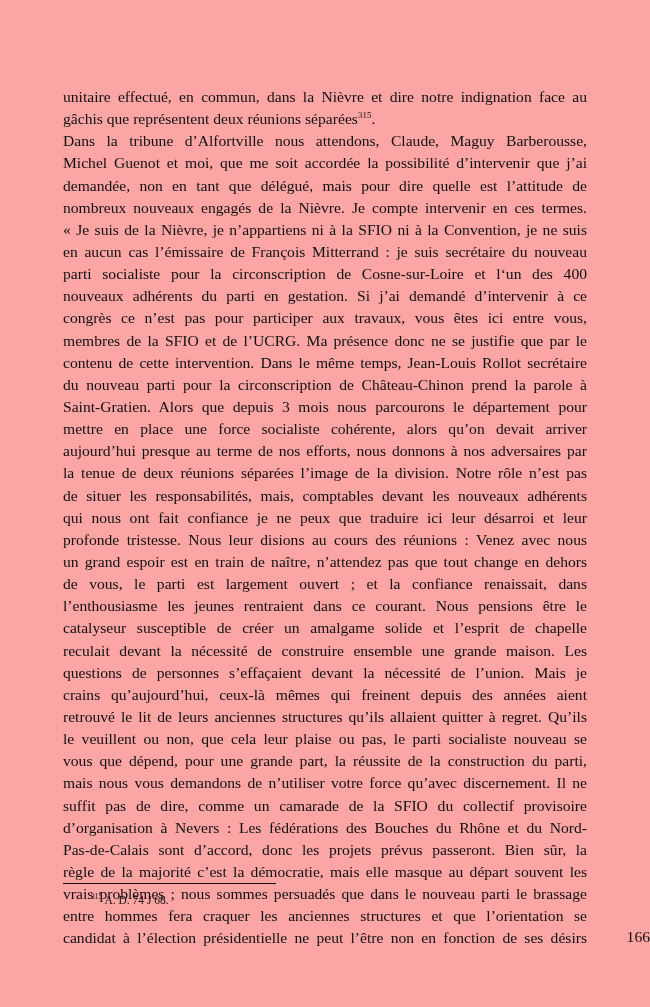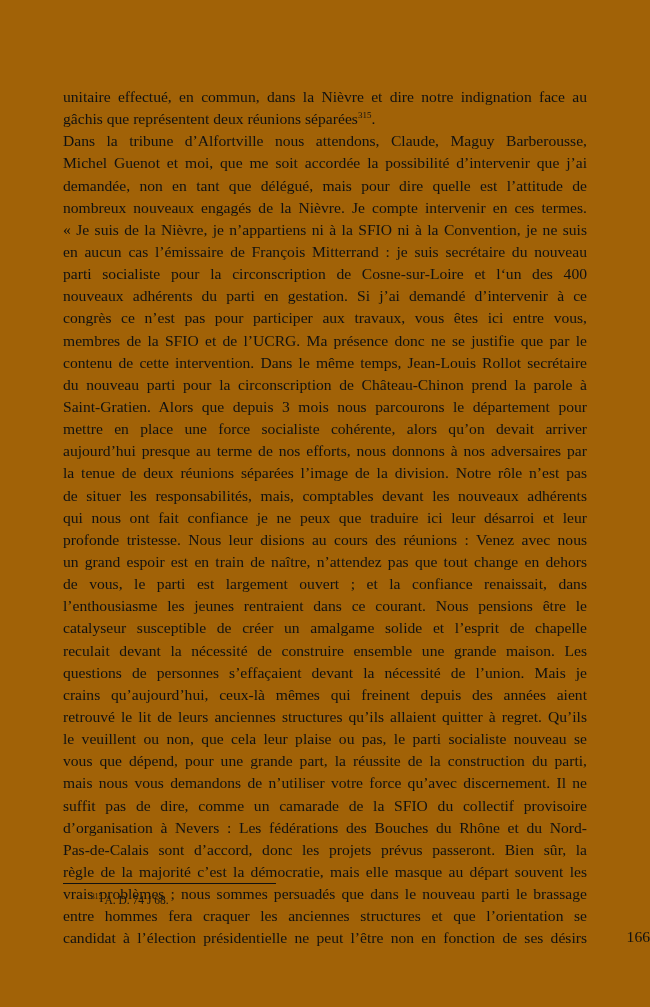--- a/index.html
+++ b/index.html
@@ -1,19 +1,19 @@
 <!DOCTYPE html>
 <html><head>
 <meta charset="utf-8">
 <style>
   html, body { margin: 0; padding: 0; background: #ffffff; }
   body { width: 650px; height: 1007px; position: relative; overflow: hidden; }
   .page {
     position: absolute; left: 0; top: 0; width: 650px; height: 1007px;
-    background: #a16207; color: #111111;
+    background: #fca5a5; color: #111111;
     font-family: "Liberation Serif", "DejaVu Serif", serif;
   }
   .body-text {
     position: absolute; left: 63px; top: 86px; width: 524px;
     font-size: 15.6px; line-height: 22.15px;
   }
   .line {
     display: block; height: 22.15px; white-space: nowrap;
     text-align: justify; text-align-last: justify;
   }

